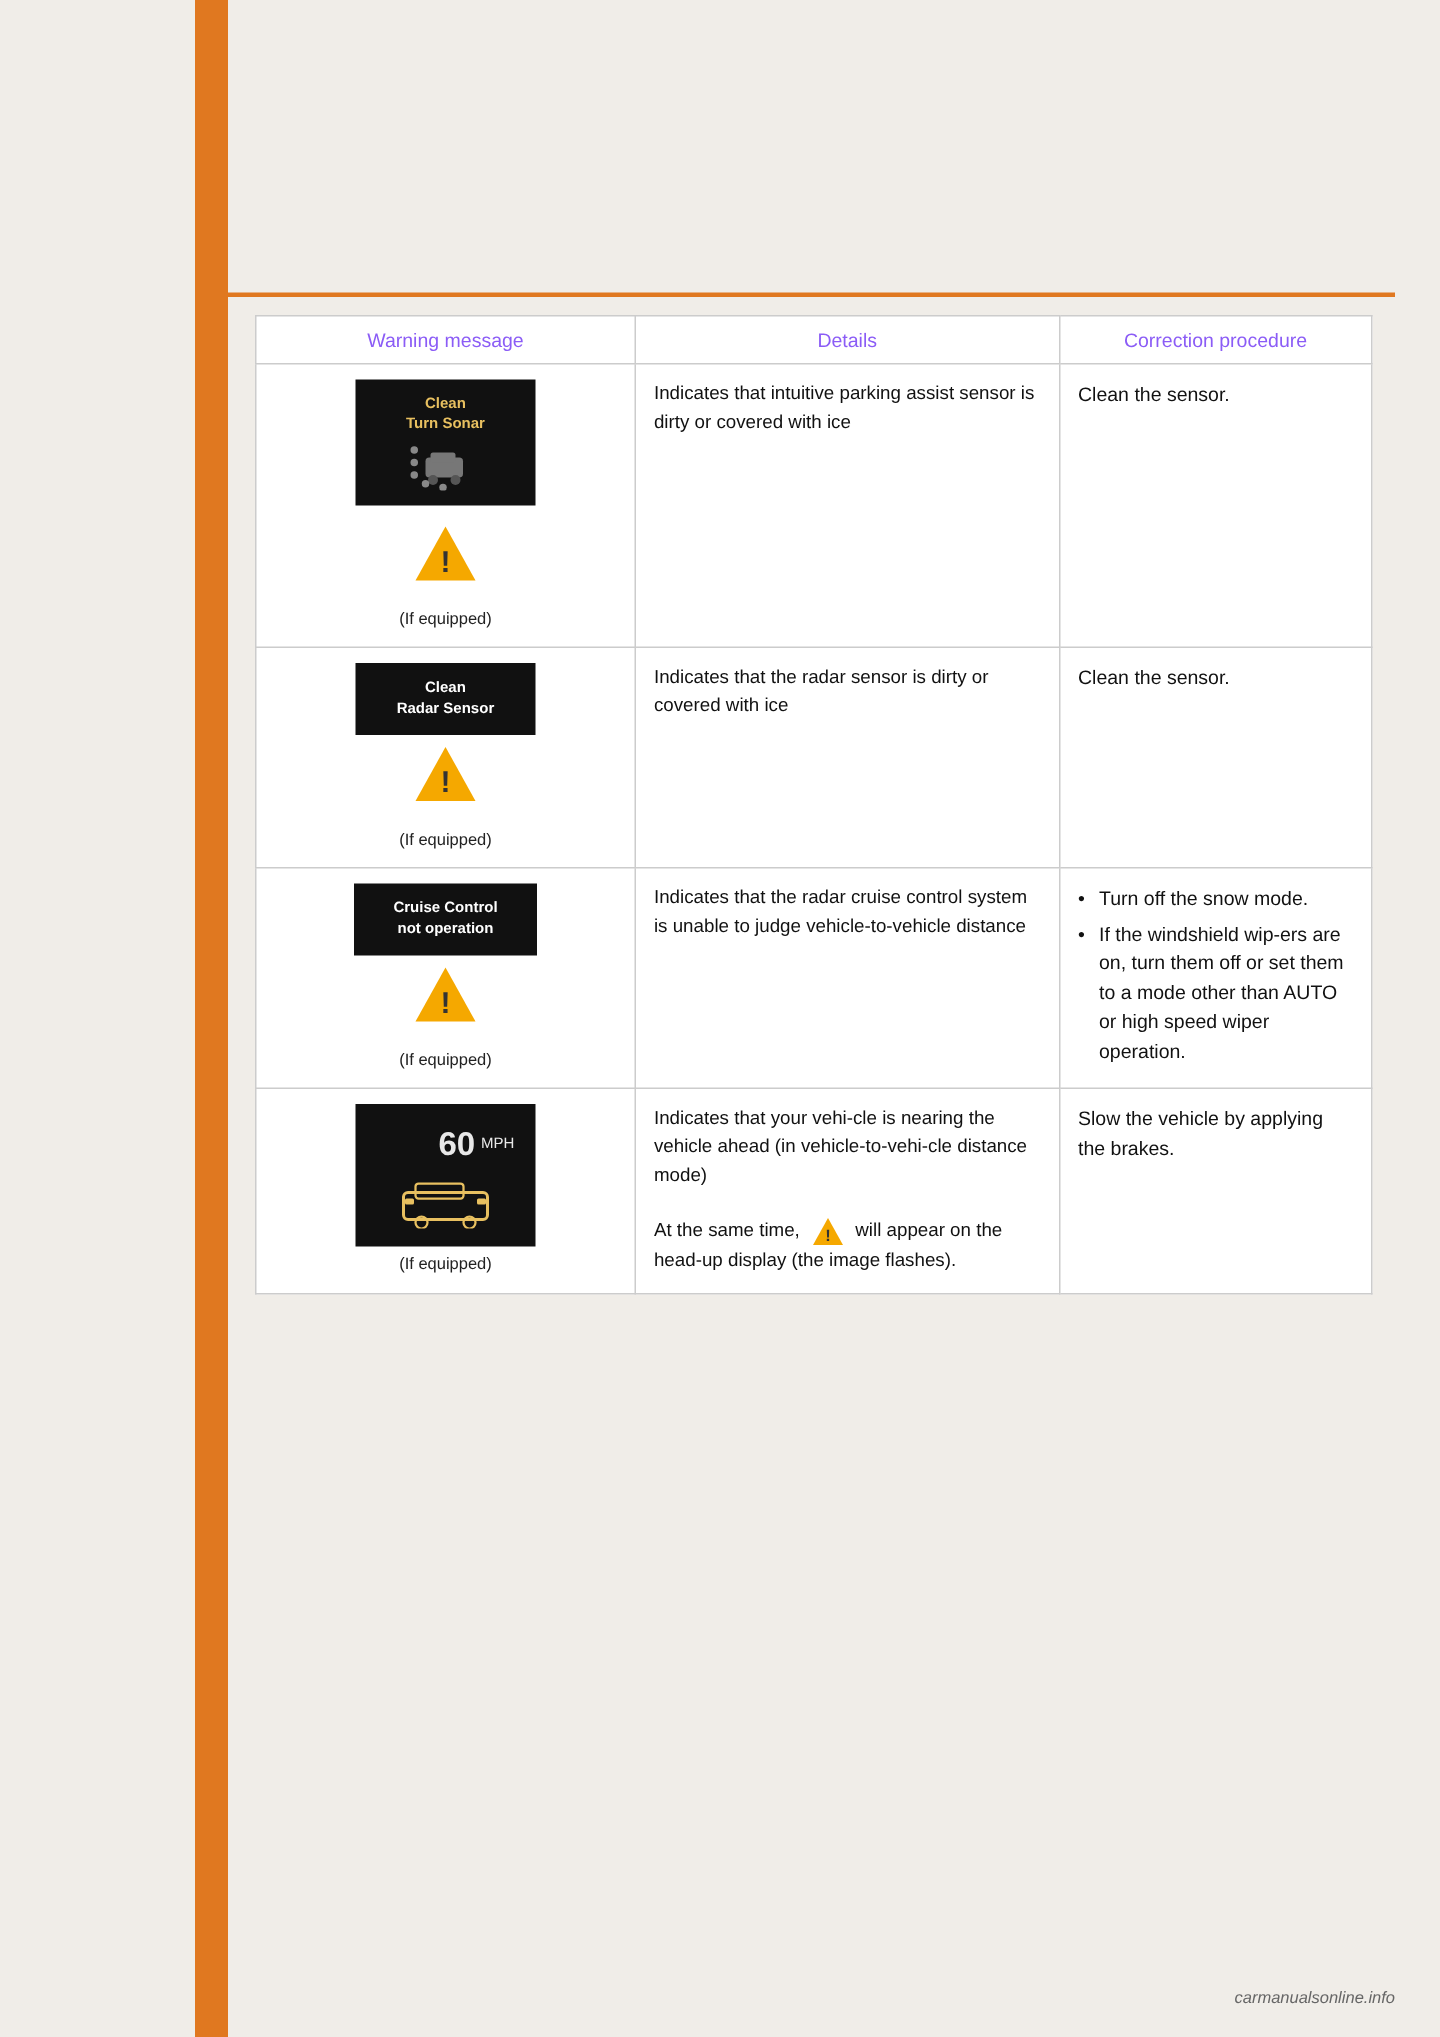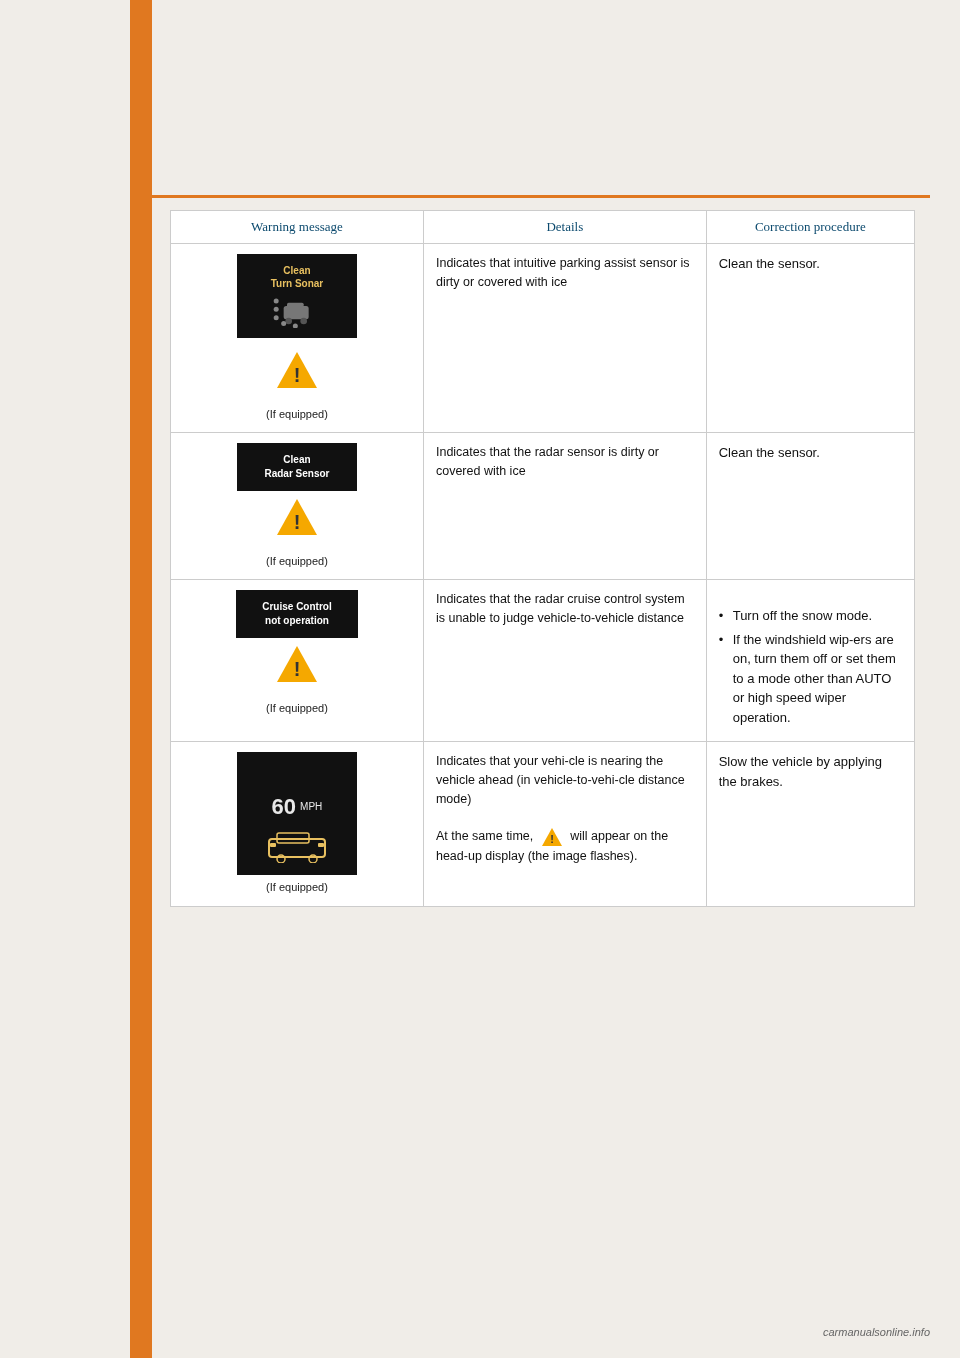--- a/index.html
+++ b/index.html
@@ -46,23 +46,22 @@
       border-collapse: collapse;
       background: white;
       border: 1px solid #ccc;
     }
     table.main-table th {
       background: white;
       border: 1px solid #ccc;
       padding: 8px 28px;
       font-size: 13px;
       font-weight: normal;
-      color: #0c4a6e;
+      color: #8b5cf6;
       text-align: center;
-      font-family: Liberation Serif, serif;
     }
     table.main-table th:first-child {
       font-size: 13px;
     }
     table.main-table td {
       border: 1px solid #ccc;
       padding: 10px 12px;
       vertical-align: top;
       color: #111;
       line-height: 1.5;
@@ -151,21 +150,20 @@
       font-weight: bold;
     }
     .speed-unit {
       color: #e8e8e8;
       font-size: 10px;
       vertical-align: super;
     }
     .bullet-list {
       list-style: none;
       padding: 0;
-      margin-top: 16px;
     }
     .bullet-list li {
       padding-left: 14px;
       position: relative;
       margin-bottom: 4px;
       line-height: 1.5;
     }
     .bullet-list li::before {
       content: "•";
       position: absolute;
@@ -178,24 +176,23 @@
       font-size: 11px;
       color: #666;
       font-style: italic;
     }
     .col-warning { width: 34%; }
     .col-details { width: 38%; }
     .col-correction { width: 28%; }
     .speed-inner {
       display: flex;
       align-items: center;
-      justify-content: center;
+      justify-content: flex-end;
       gap: 4px;
       margin-bottom: 4px;
-      margin-top: 28px;
     }
     .vehicle-outline-svg {
       display: block;
       margin: 0 auto 2px;
     }
     .row-cell-details {
       font-size: 12.5px;
     }
   </style>
 </head>

